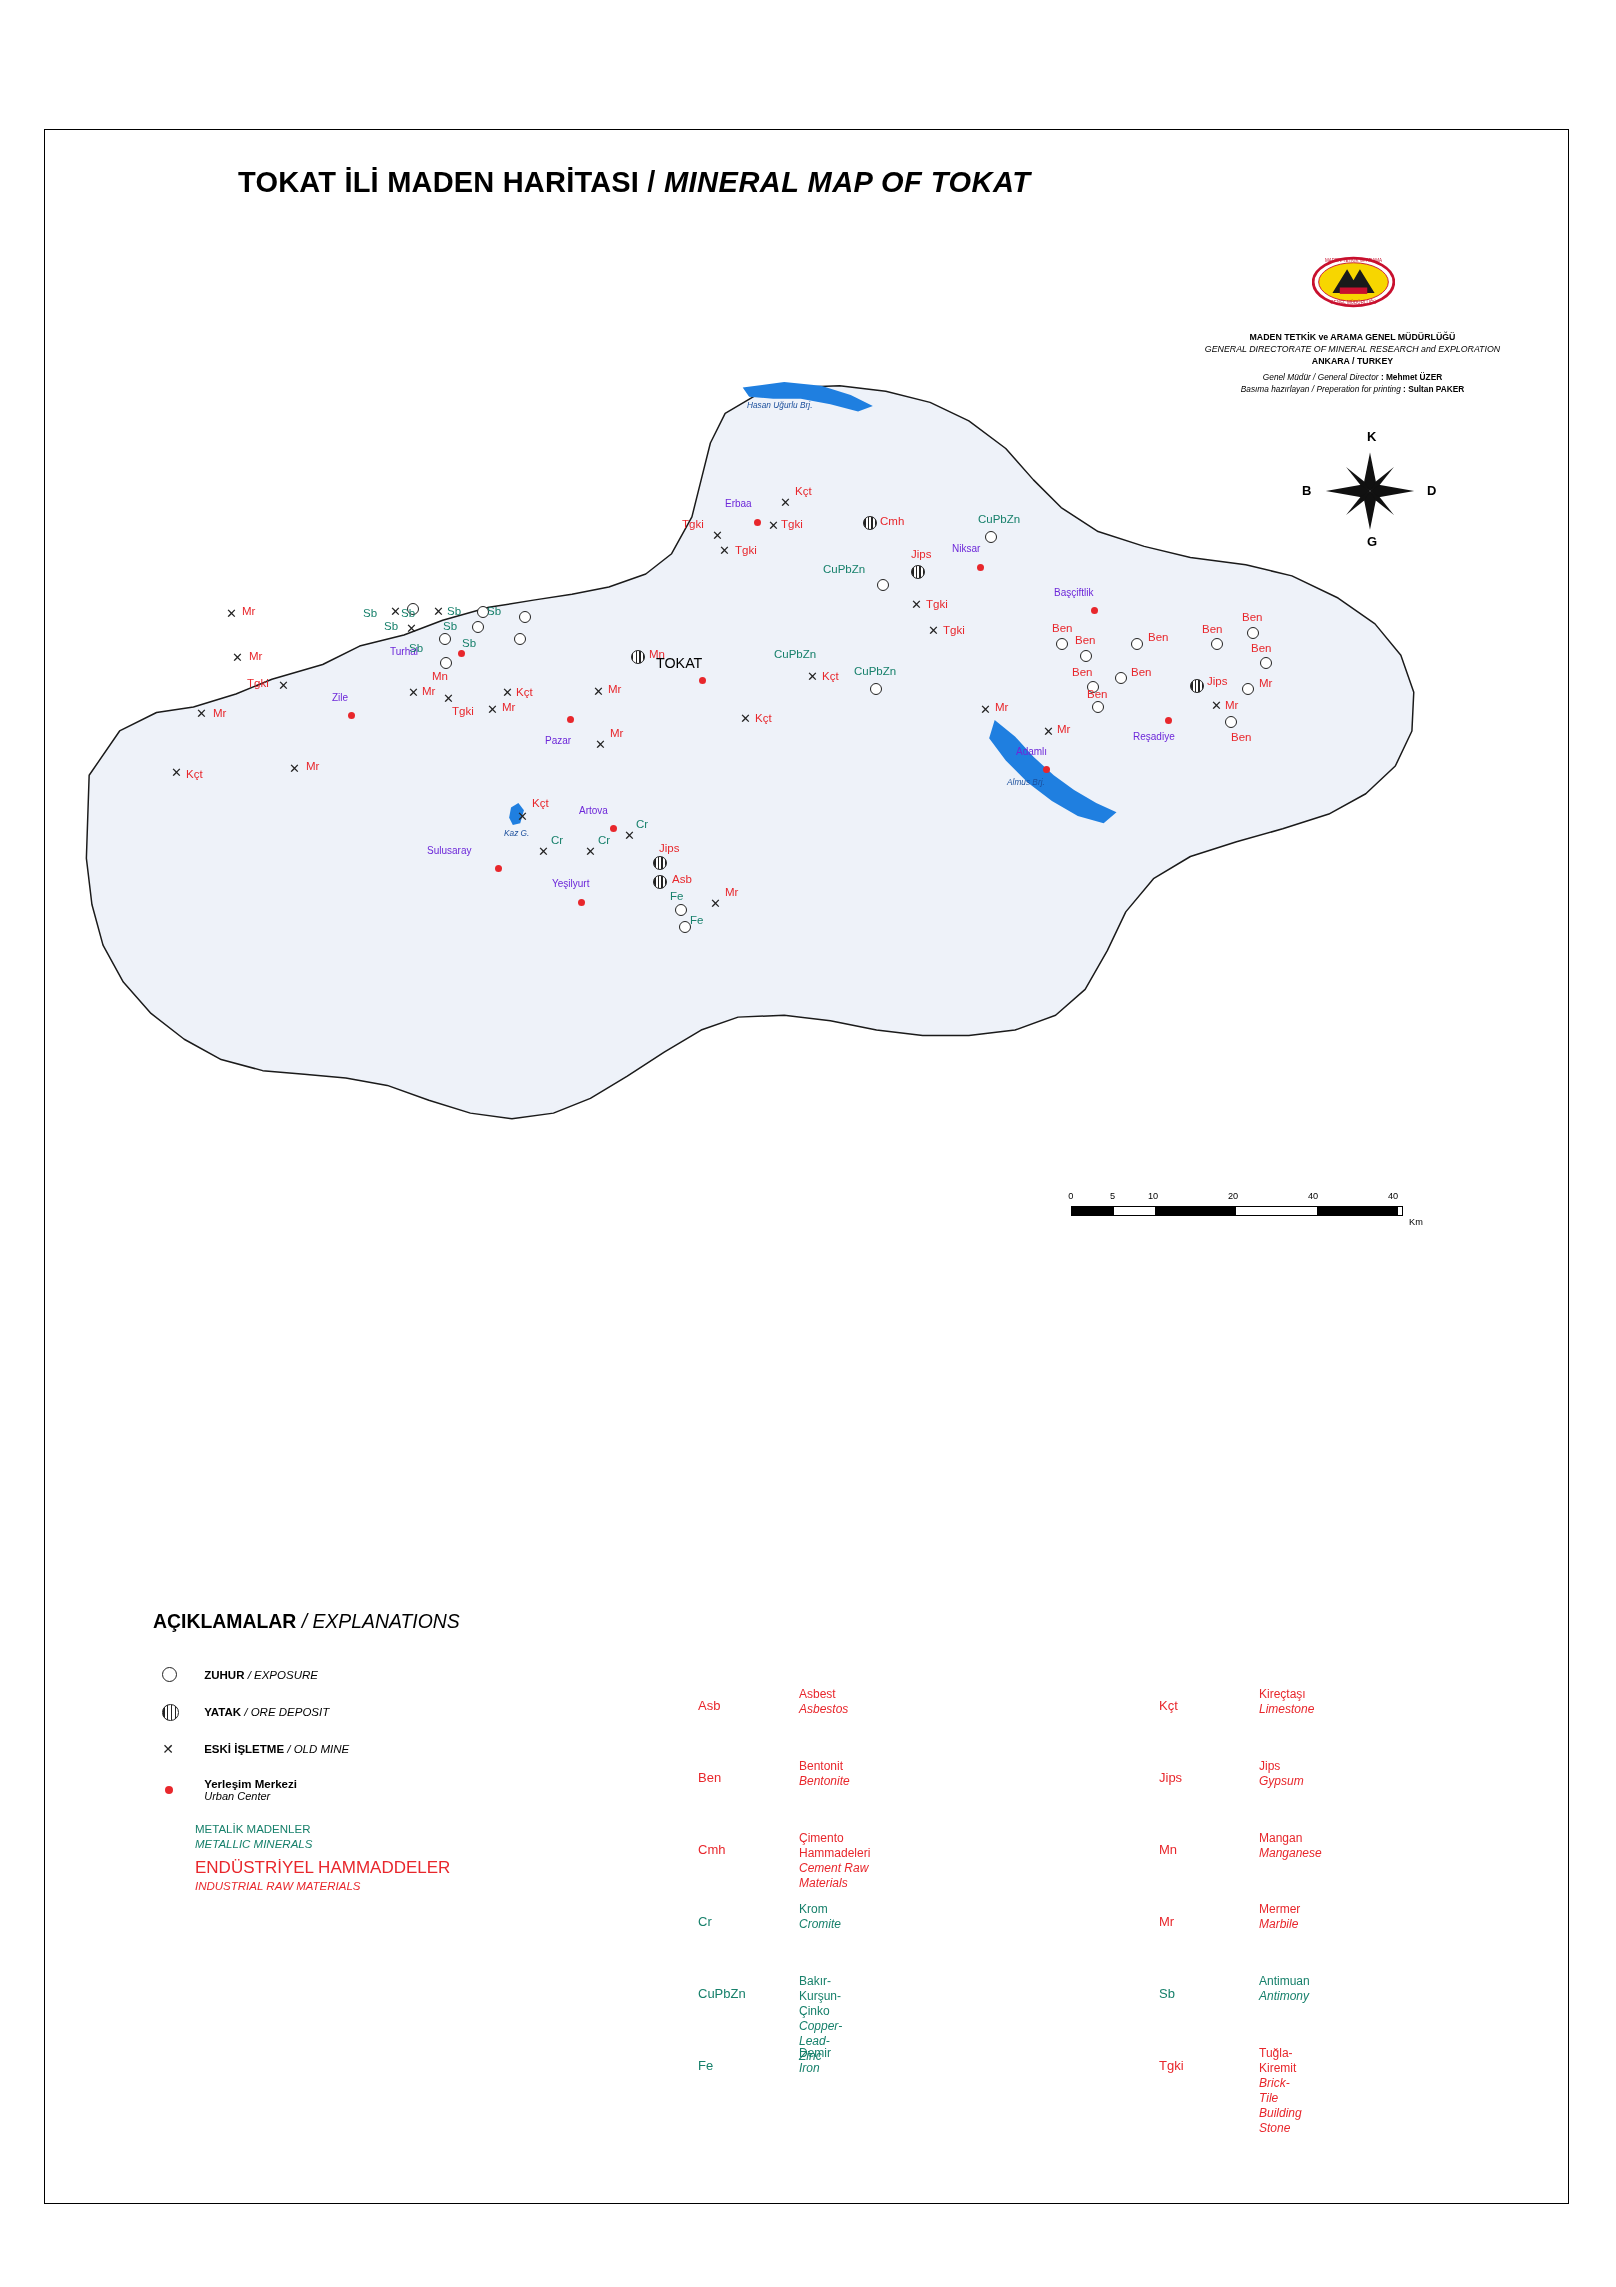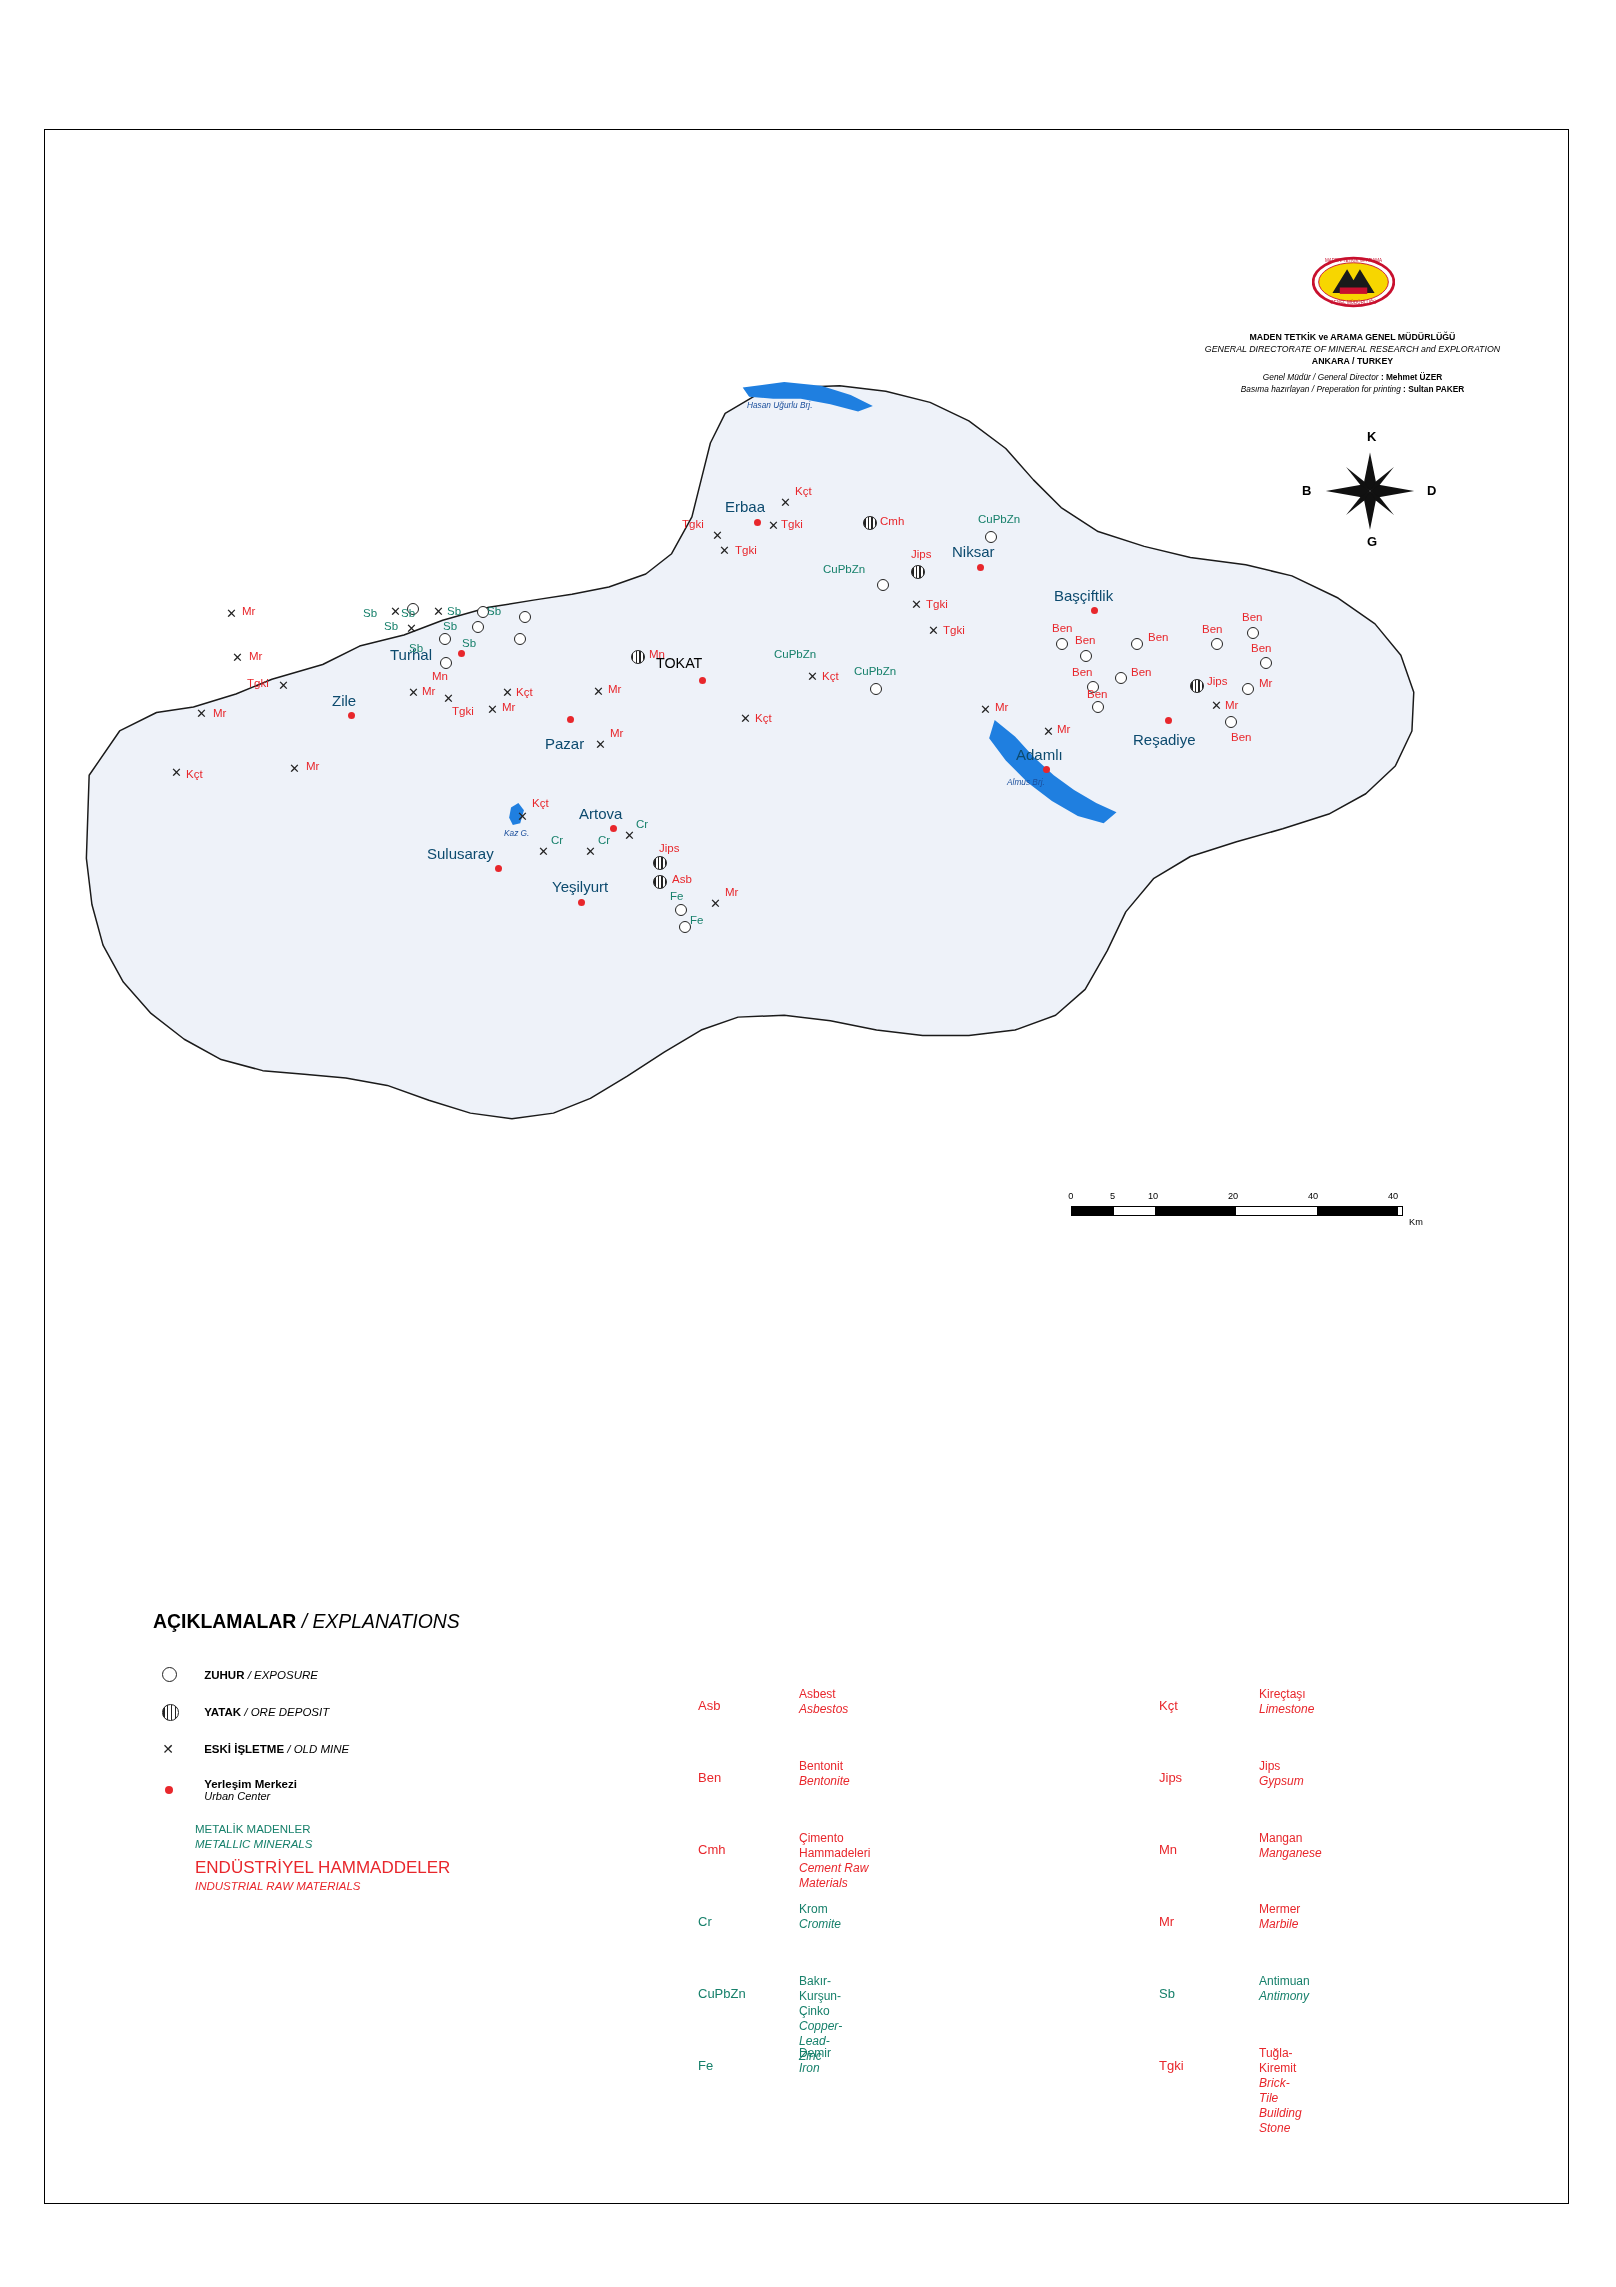--- a/index.html
+++ b/index.html
@@ -19,21 +19,21 @@
   
   #compass{position:absolute;left:1301px;top:434px;width:138px;height:115px;}
   #compass .lab{position:absolute;font-size:13px;font-weight:bold;}
   
   #map{position:absolute;left:55px;top:369px;width:1440px;height:831px;}
   .mapsvg{position:absolute;left:0;top:0;}
   
   .lbl{position:absolute;white-space:nowrap;font-size:11.5px;}
   .ind{color:#e8272c;}
   .met{color:#17806b;}
-  .city{position:absolute;font-size:15px;color:#0c4a6e;white-space:nowrap;}
+  .city{position:absolute;font-size:10px;color:#6d28d9;white-space:nowrap;}
   .citybig{position:absolute;font-size:14.3px;color:#000;white-space:nowrap;}
   .dot{position:absolute;width:7.4px;height:7.4px;border-radius:50%;background:#e8272c;}
   .circ{position:absolute;width:12px;height:12px;border:1.3px solid #222;border-radius:50%;background:#fff;box-sizing:border-box;}
   .dep{position:absolute;width:14px;height:14px;border:1.3px solid #222;border-radius:50%;box-sizing:border-box;
        background:repeating-linear-gradient(90deg,#222 0 1.5px,#fff 1.5px 3.7px);}
   .xm{position:absolute;font-size:13px;color:#222;line-height:1;}
   .lakelbl{position:absolute;font-size:8.3px;font-style:italic;color:#1b4f9c;white-space:nowrap;}
   
   #scale{position:absolute;left:1071px;top:1191px;width:351px;height:46px;}
   #scale .num{position:absolute;font-size:9.2px;top:0;}
@@ -53,20 +53,23 @@
   .abbrname{position:absolute;font-size:12px;line-height:1.25;}
   .abbrname i{}
 </style>
 </head>
 <body>
 
 <div id="page">
 
   <div id="frame"></div>
 
+  <div id="title">
+    <span>TOKAT İLİ MADEN HARİTASI / </span><span class="ital">MINERAL MAP OF TOKAT</span>
+  </div>
 
   <div id="logo">
     <svg width="83" height="66" viewBox="0 0 90 72">
       <ellipse cx="45" cy="36" rx="44" ry="26" fill="#ffffff" stroke="#c8102e" stroke-width="3"></ellipse>
       <ellipse cx="45" cy="36" rx="38" ry="21" fill="#f7d600" stroke="#c8102e" stroke-width="1"></ellipse>
       <path d="M22 48 L38 22 L45 34 L52 22 L68 48 Z" fill="#1a1a1a"></path>
       <rect x="30" y="42" width="30" height="7" fill="#c8102e"></rect>
       <text x="45" y="14" font-size="5" fill="#c8102e" text-anchor="middle" font-family="Liberation Sans">MADEN TETKİK ve ARAMA</text>
       <text x="45" y="60" font-size="5" fill="#c8102e" text-anchor="middle" font-family="Liberation Sans">GENEL MÜDÜRLÜĞÜ</text>
     </svg>

